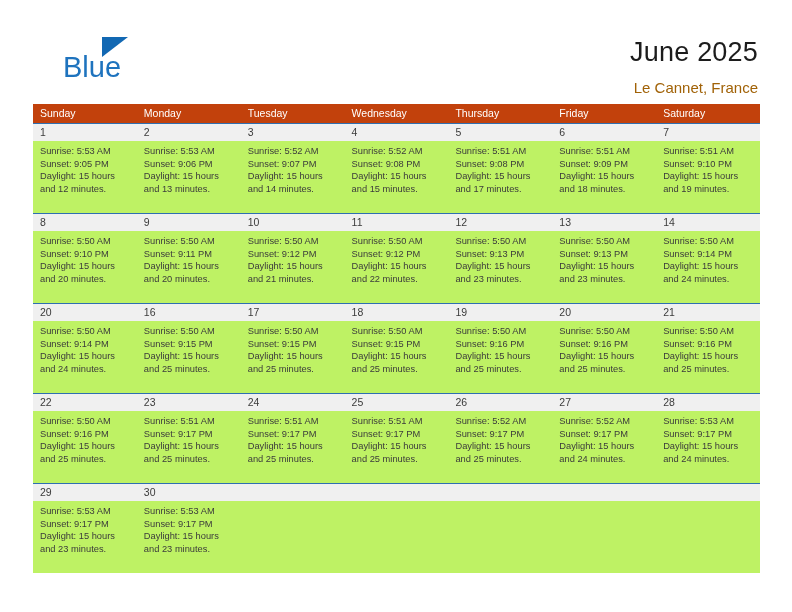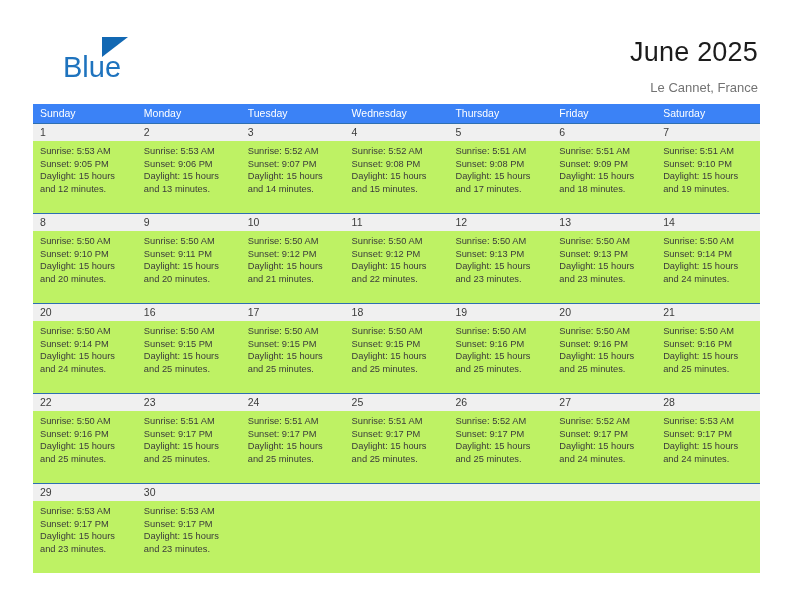--- a/index.html
+++ b/index.html
@@ -66,39 +66,39 @@
   }
   .cal-title {
     font-size: 27px;
     color: #1c1c1c;
     font-weight: normal;
     line-height: 34px;
     letter-spacing: 0.2px;
     margin-top: 7px;
   }
   .cal-subtitle {
-    font-size: 13px;
-    color: #737373;
+    font-size: 15px;
+    color: #a16207;
     line-height: 22px;
     margin-top: 8px;
     margin-left: 23px;
   }
 
   
   .calendar {
     position: absolute;
     left: 33px;
     top: 104px;
     width: 727px;
   }
 
   .weekday-header {
     display: flex;
     width: 100%;
-    background: #3b82f6;
+    background: #c2410c;
     height: 19px;
   }
   .weekday-cell {
     flex: 1 1 0;
     color: #ffffff;
     font-size: 10.5px;
     line-height: 19px;
     padding-left: 7px;
     white-space: nowrap;
     overflow: hidden;

